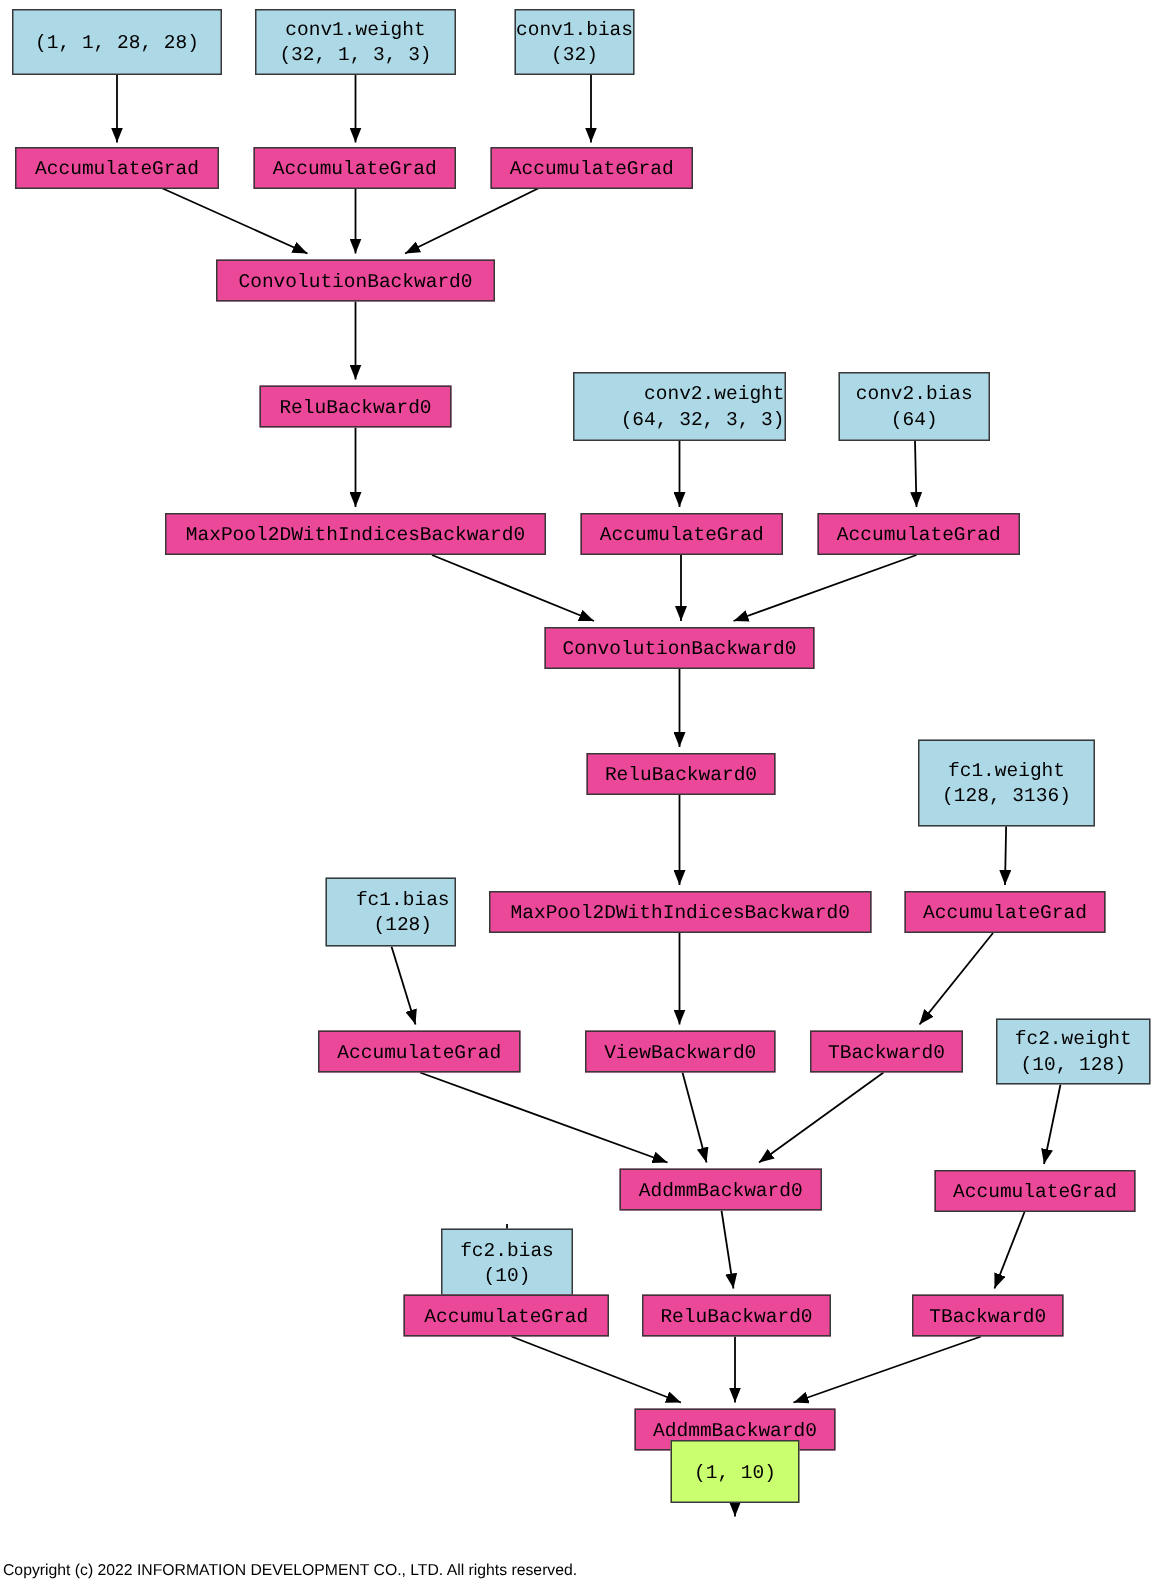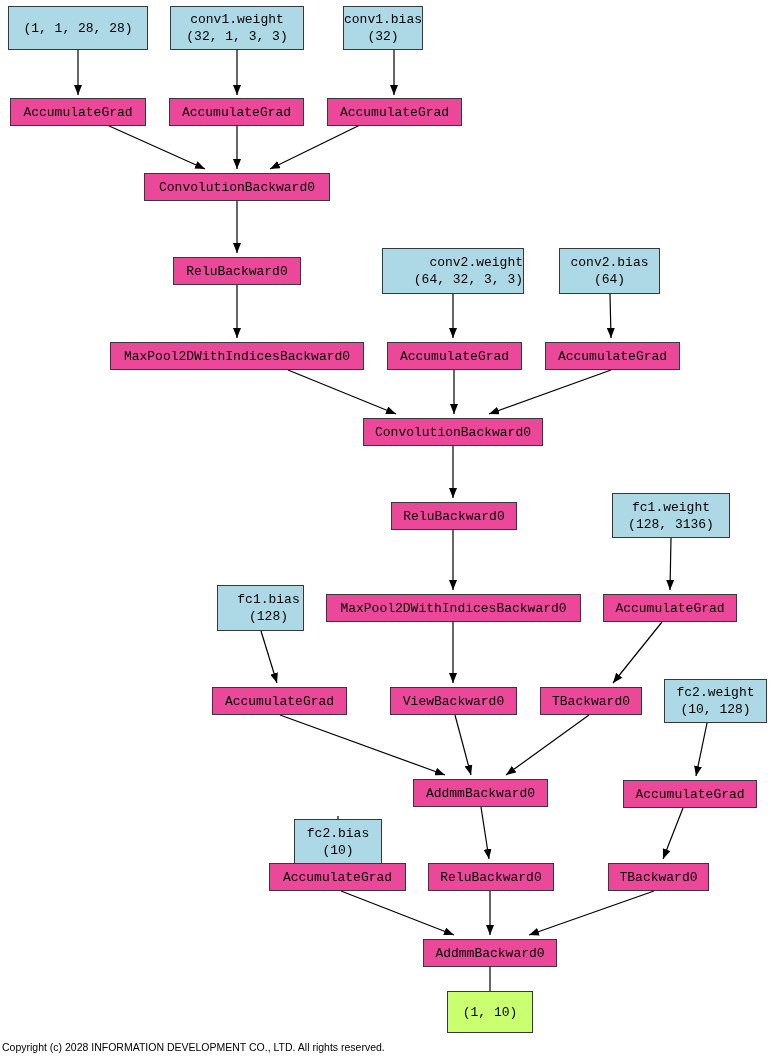--- a/index.html
+++ b/index.html
@@ -133,21 +133,21 @@
     <span>AccumulateGrad</span>
   </div>
 
   <div class="node op" style="left:363px; top:418px; width:180px; height:28px;">
     <span>ConvolutionBackward0</span>
   </div>
 
   <div class="node op" style="left:391px; top:502px; width:126px; height:28px;">
     <span>ReluBackward0</span>
   </div>
-  <div class="node param" style="left:612px; top:493px; width:118px; height:45px;">
+  <div class="node param" style="left:612px; top:493px; width:118px; height:58px;">
     <span>fc1.weight</span>
     <span>(128, 3136)</span>
   </div>
 
   <div class="node param" style="left:217px; top:585px; width:87px; height:46px;padding-left:16px;">
     <span>fc1.bias</span>
     <span>(128)</span>
   </div>
   <div class="node op" style="left:326px; top:594px; width:255px; height:28px;">
     <span>MaxPool2DWithIndicesBackward0</span>
@@ -188,19 +188,19 @@
     <span>ReluBackward0</span>
   </div>
   <div class="node op" style="left:608px; top:863px; width:101px; height:28px;">
     <span>TBackward0</span>
   </div>
 
   <div class="node op" style="left:423px; top:939px; width:134px; height:28px;">
     <span>AddmmBackward0</span>
   </div>
 
-  <div class="node out" style="left:447px; top:991px; width:86px; height:42px;">
+  <div class="node out" style="left:447px; top:960px; width:86px; height:42px;">
     <span>(1, 10)</span>
   </div>
 
-  <div class="footer">Copyright (c) 2028 INFORMATION DEVELOPMENT CO., LTD. All rights reserved.</div>
+  <div class="footer">Copyright (c) 2022 INFORMATION DEVELOPMENT CO., LTD. All rights reserved.</div>
 
 </div>
 
 </body></html>

